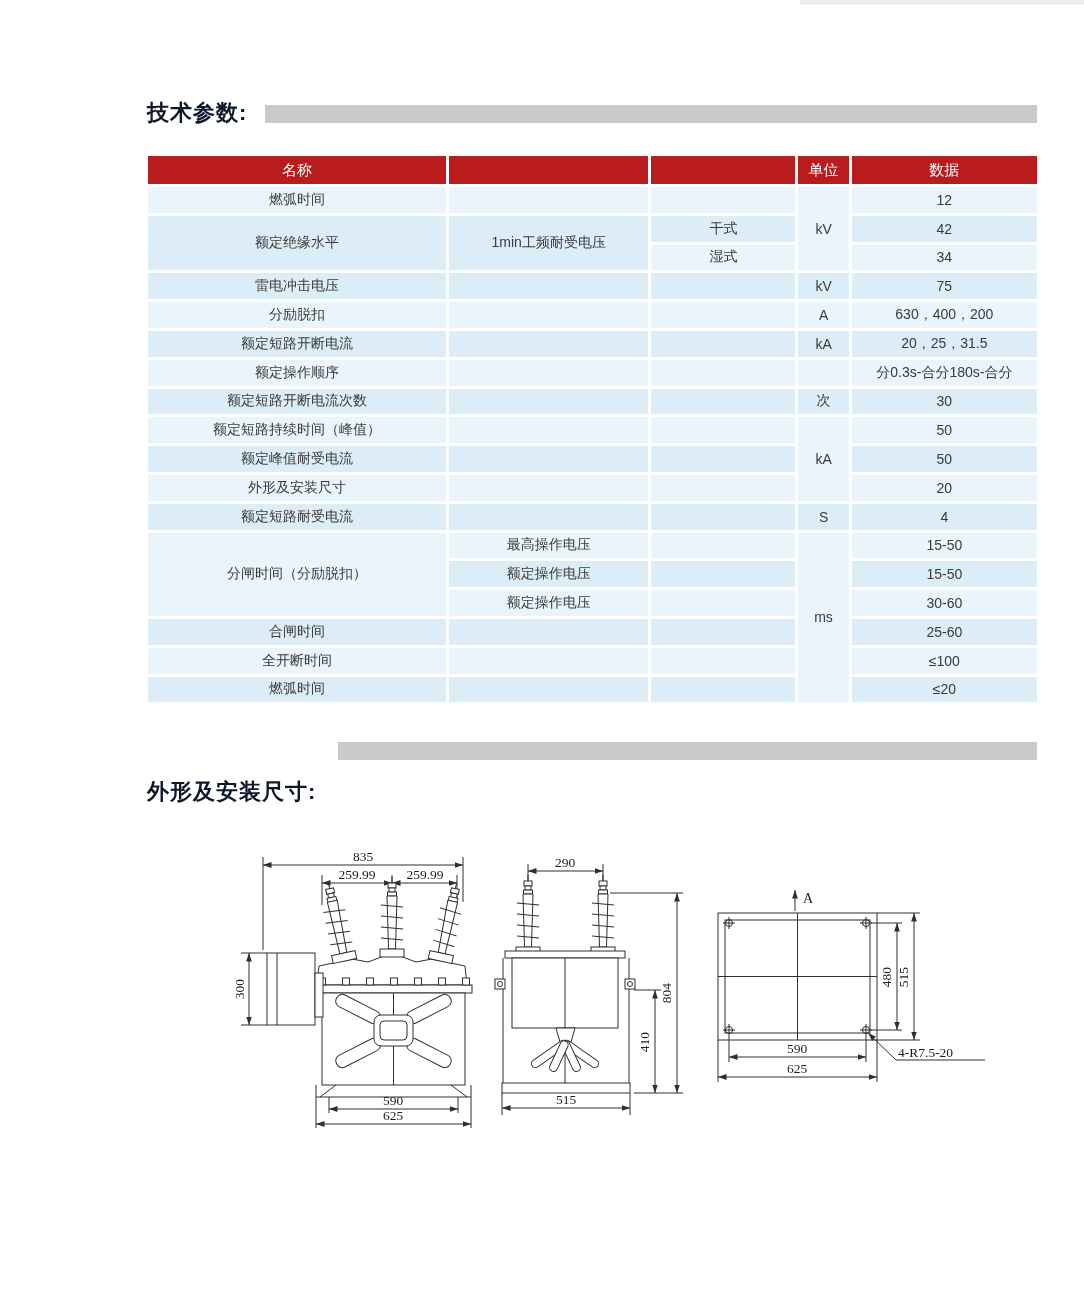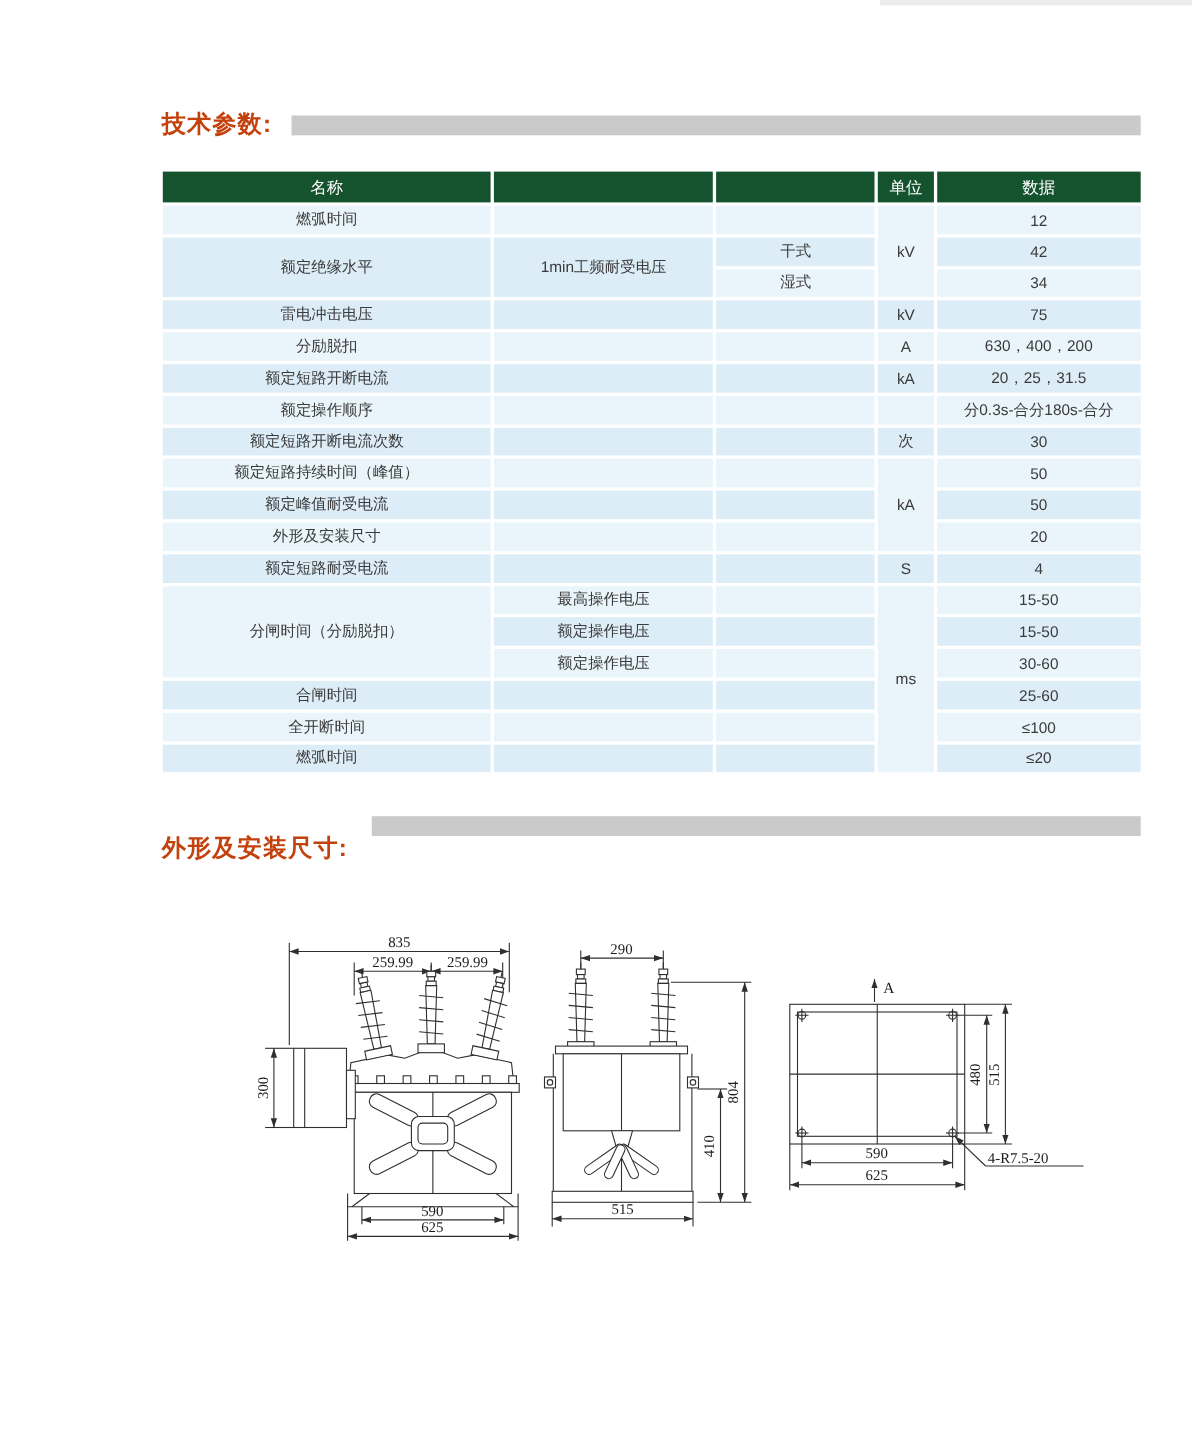--- a/index.html
+++ b/index.html
@@ -3,34 +3,34 @@
 <meta charset="utf-8">
 <style>
   html,body{margin:0;padding:0;}
   body{
     width:1084px;height:1307px;position:relative;background:#ffffff;
     font-family:"Liberation Sans","DejaVu Sans",sans-serif;
     -webkit-font-smoothing:antialiased;
   }
   .top-strip{position:absolute;left:800px;top:0;width:284px;height:5px;background:#ededed;}
   .section-title{
-    position:absolute;font-size:22px;font-weight:bold;color:#c2410c;letter-spacing:1px;white-space:nowrap;
+    position:absolute;font-size:22px;font-weight:bold;color:#0f172a;letter-spacing:1px;white-space:nowrap;
   }
   .title-1{left:147px;top:98px;}
-  .title-2{left:147px;top:756px;}
+  .title-2{left:147px;top:777px;}
   .gray-bar{position:absolute;height:18px;background:#cacaca;}
   .bar-1{left:265px;top:105px;width:772px;}
   .bar-2{left:338px;top:742px;width:699px;}
 
   .param-table-wrap{position:absolute;left:145px;top:153px;}
   table.params{
     border-collapse:separate;border-spacing:3px;table-layout:fixed;width:895px;
   }
   table.params th{
-    background:#14532d;color:#ffffff;font-size:15px;font-weight:normal;
+    background:#b91c1c;color:#ffffff;font-size:15px;font-weight:normal;
     height:28px;text-align:center;vertical-align:middle;padding:0;
   }
   table.params td{
     font-size:14px;color:#3a3a3a;height:25.8px;text-align:center;vertical-align:middle;
     padding:0 2px;overflow:hidden;white-space:nowrap;
   }
   tbody tr:nth-child(odd) td{background:#eaf4fb;}
   tbody tr:nth-child(even) td{background:#ddedf8;}
   .col-name{width:296px;} .col-c2{width:198px;} .col-c3{width:143px;}
   .col-unit{width:50px;} .col-data{width:184px;}

